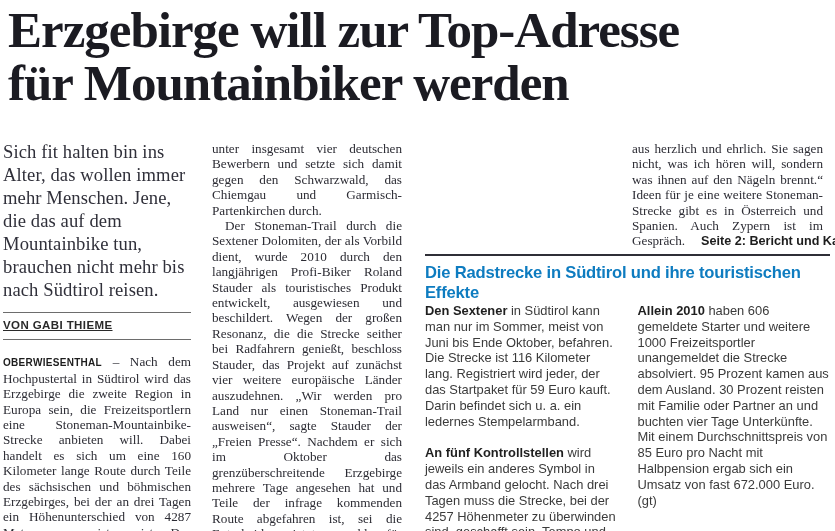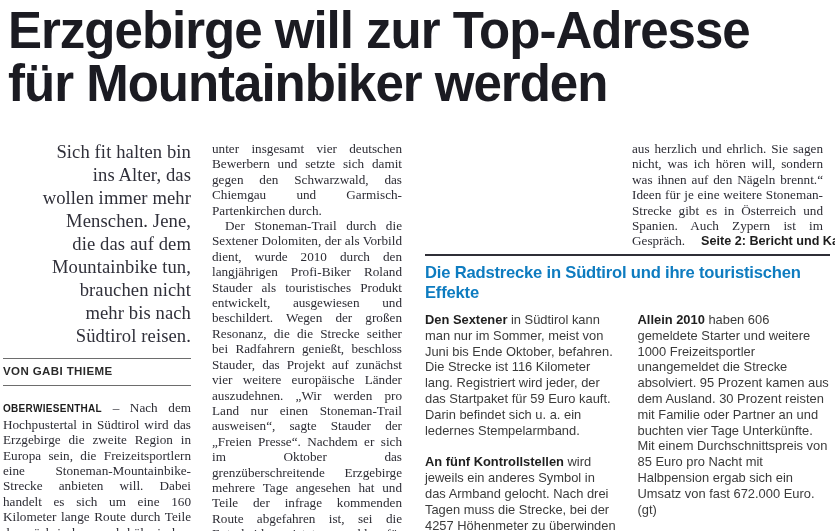--- a/index.html
+++ b/index.html
@@ -4,58 +4,58 @@
 <style>
   * { margin:0; padding:0; box-sizing:border-box; }
   html,body { background:#ffffff; }
   .page {
     position:relative; width:835px; height:531px; background:#fff; overflow:hidden;
     font-family:"Liberation Serif", serif; color:#2c2c34;
   }
   
   .headline {
     position:absolute; left:8px; top:4px; width:820px;
-    font-family:Liberation Sans, sans-serif; font-weight:bold;
+    font-family:Liberation Serif, serif; font-weight:bold;
     font-size:51px; line-height:53px; letter-spacing:-1px; color:#1b1b22;
   }
   .headline span { display:block; }
   
   .col { position:absolute; text-align:justify; font-size:13.2px; line-height:15.4px; color:#2c2c34; }
   .col p + p { text-indent:13px; }
   .col1 { left:3px;  top:140px; width:188px; }
   .col2 { left:212px; top:141px; width:190px; }
   .col3 { left:425px; top:141px; width:189px; }
   .col4 { left:632px; top:141px; width:191px; }
   
   .standfirst {
-    font-size:18.6px; line-height:23px; color:#30303a; text-align:right; letter-spacing:0.1px;margin-left:39px;
+    font-size:18.6px; line-height:23px; color:#30303a; text-align:left; letter-spacing:0.1px;
   }
   .byline {
     margin-top:11px; margin-bottom:14px;
     border-top:1px solid #6d6d6d; border-bottom:1px solid #6d6d6d;
     padding:5px 0 6px 0;
     font-family:"Liberation Sans", sans-serif; font-size:11.5px; font-weight:600;
-    letter-spacing:0.4px; color:#2a2a2a; text-align:left;
+    letter-spacing:0.4px; color:#2a2a2a; text-align:left;text-decoration:underline;
   }
   .loc-lead {
     font-family:"Liberation Sans", sans-serif; font-weight:bold;
     font-size:10px; letter-spacing:0.3px; color:#1d1d1d;
   }
   .page-ref {
     font-family:"Liberation Sans", sans-serif; font-weight:bold;
     font-size:12.6px; color:#1d1d1d; padding-left:16px; white-space:nowrap;
   }
   
   .infobox {
     position:absolute; left:425px; top:254px; width:405px;
     border-top:2px solid #2f2f37; padding-top:7px;
     font-family:"Liberation Sans", sans-serif;
   }
   .infobox-title {
-    font-size:16.6px; font-weight:bold; letter-spacing:-0.2px; margin-bottom:9px;
+    font-size:16.6px; font-weight:bold; letter-spacing:-0.2px; 
   }
   .infobox-cols { display:flex; gap:20px; }
   .infobox-col { width:193px; font-size:12.9px; line-height:15.8px; color:#3b3b3b; text-align:left; }
   .infobox-col p { margin-bottom:16px; }
   .infobox-col b { color:#1f1f1f; }
 </style>
 </head>
 <body>
 
 <div class="page">

